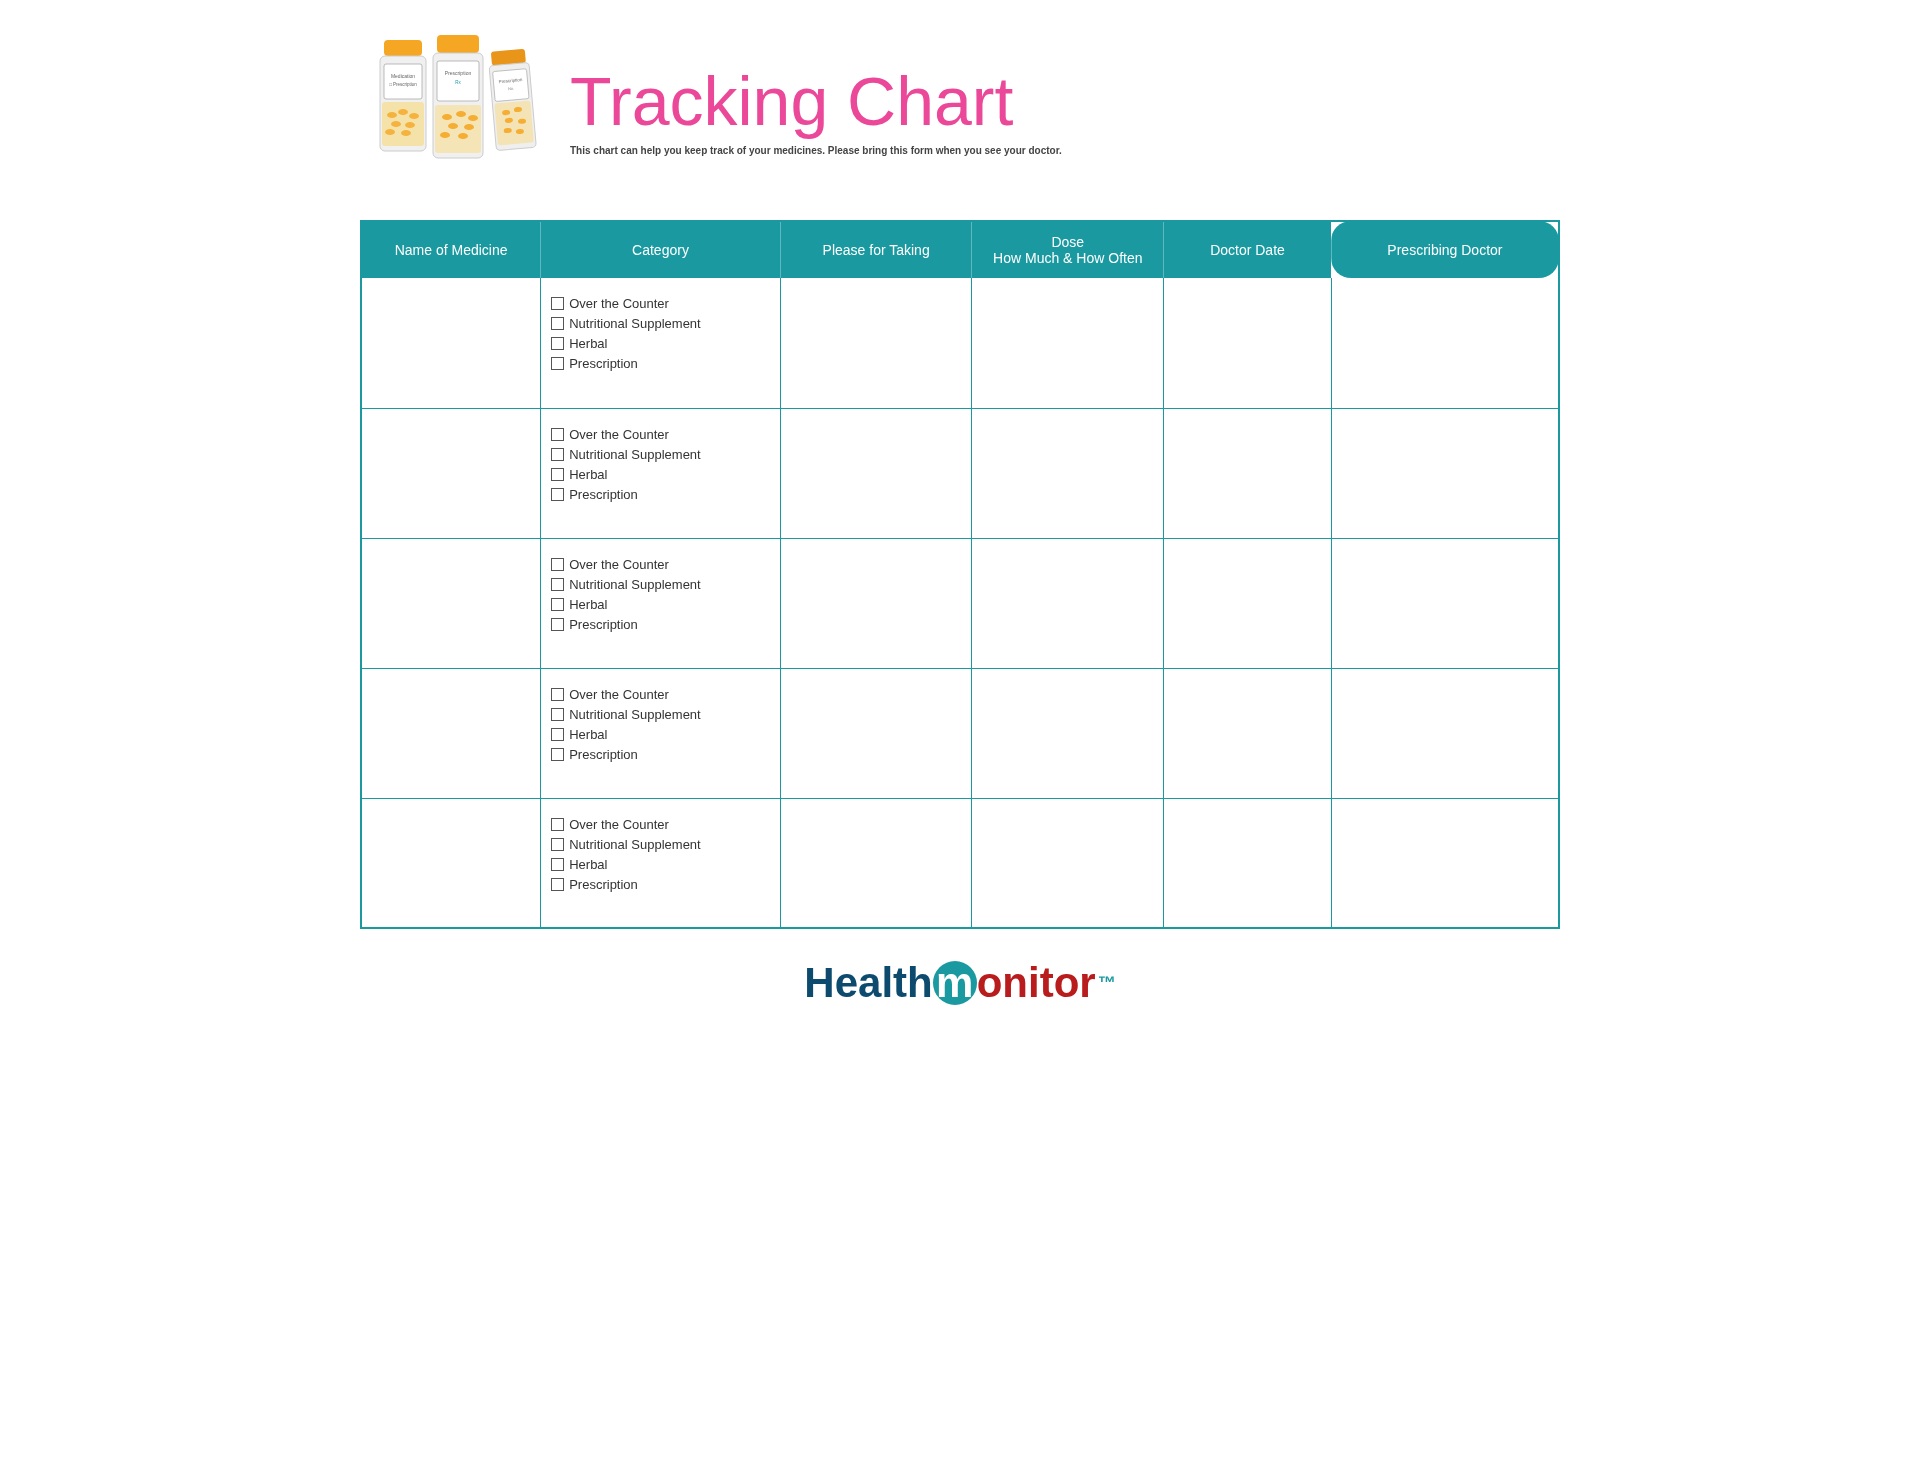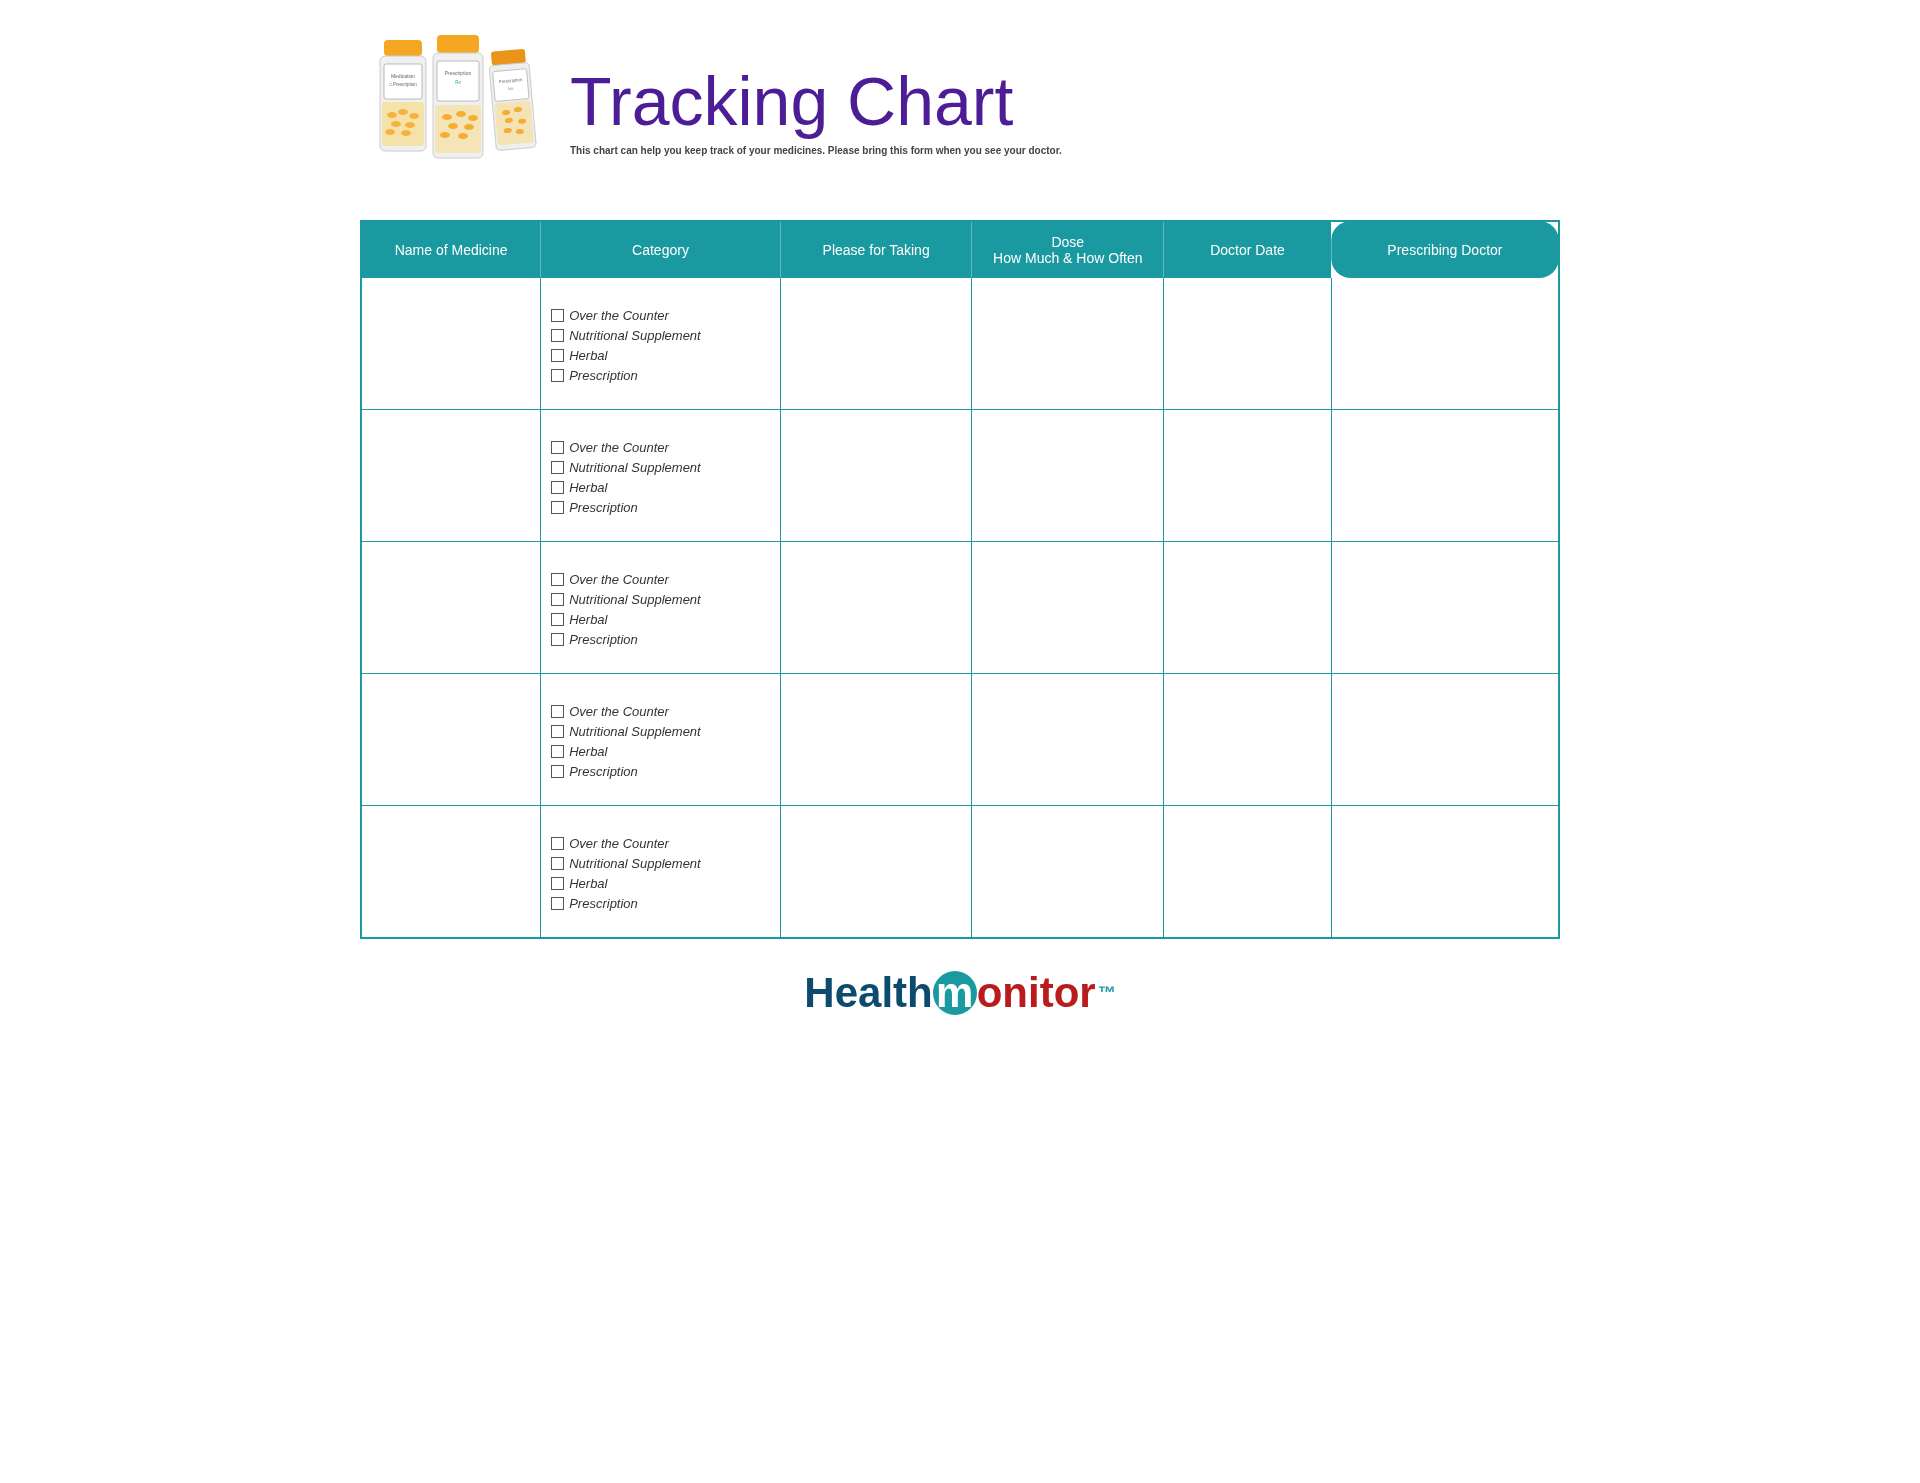--- a/index.html
+++ b/index.html
@@ -42,21 +42,21 @@
     .title-medicine {
       font-size: 68px;
       font-weight: 900;
       color: #1a9aa0;
       font-family: Arial, Helvetica, sans-serif;
     }
 
     .title-tracking-chart {
       font-size: 68px;
       font-weight: 300;
-      color: #4c1d95;
+      color: #ec4899;
       font-family: Arial, Helvetica, sans-serif;
       text-align: right;
     }
 
     .subtitle {
       font-size: 10px;
       color: #444;
       margin-top: 6px;
       font-weight: bold;
     }
@@ -86,23 +86,22 @@
       border-right: none;
     }
 
     .tracking-table tbody tr {
       border-bottom: 1px solid #1a9aa0;
     }
 
     .tracking-table tbody td {
       border-right: 1px solid #1a9aa0;
       vertical-align: top;
-      padding: 26px 10px;
+      padding: 14px 10px;
       height: 130px;
-      font-style: italic;
     }
 
     .tracking-table tbody td:last-child {
       border-right: none;
     }
 
     .col-name { width: 15%; }
     .col-category { width: 20%; }
     .col-reason { width: 16%; }
     .col-dose { width: 16%; }

